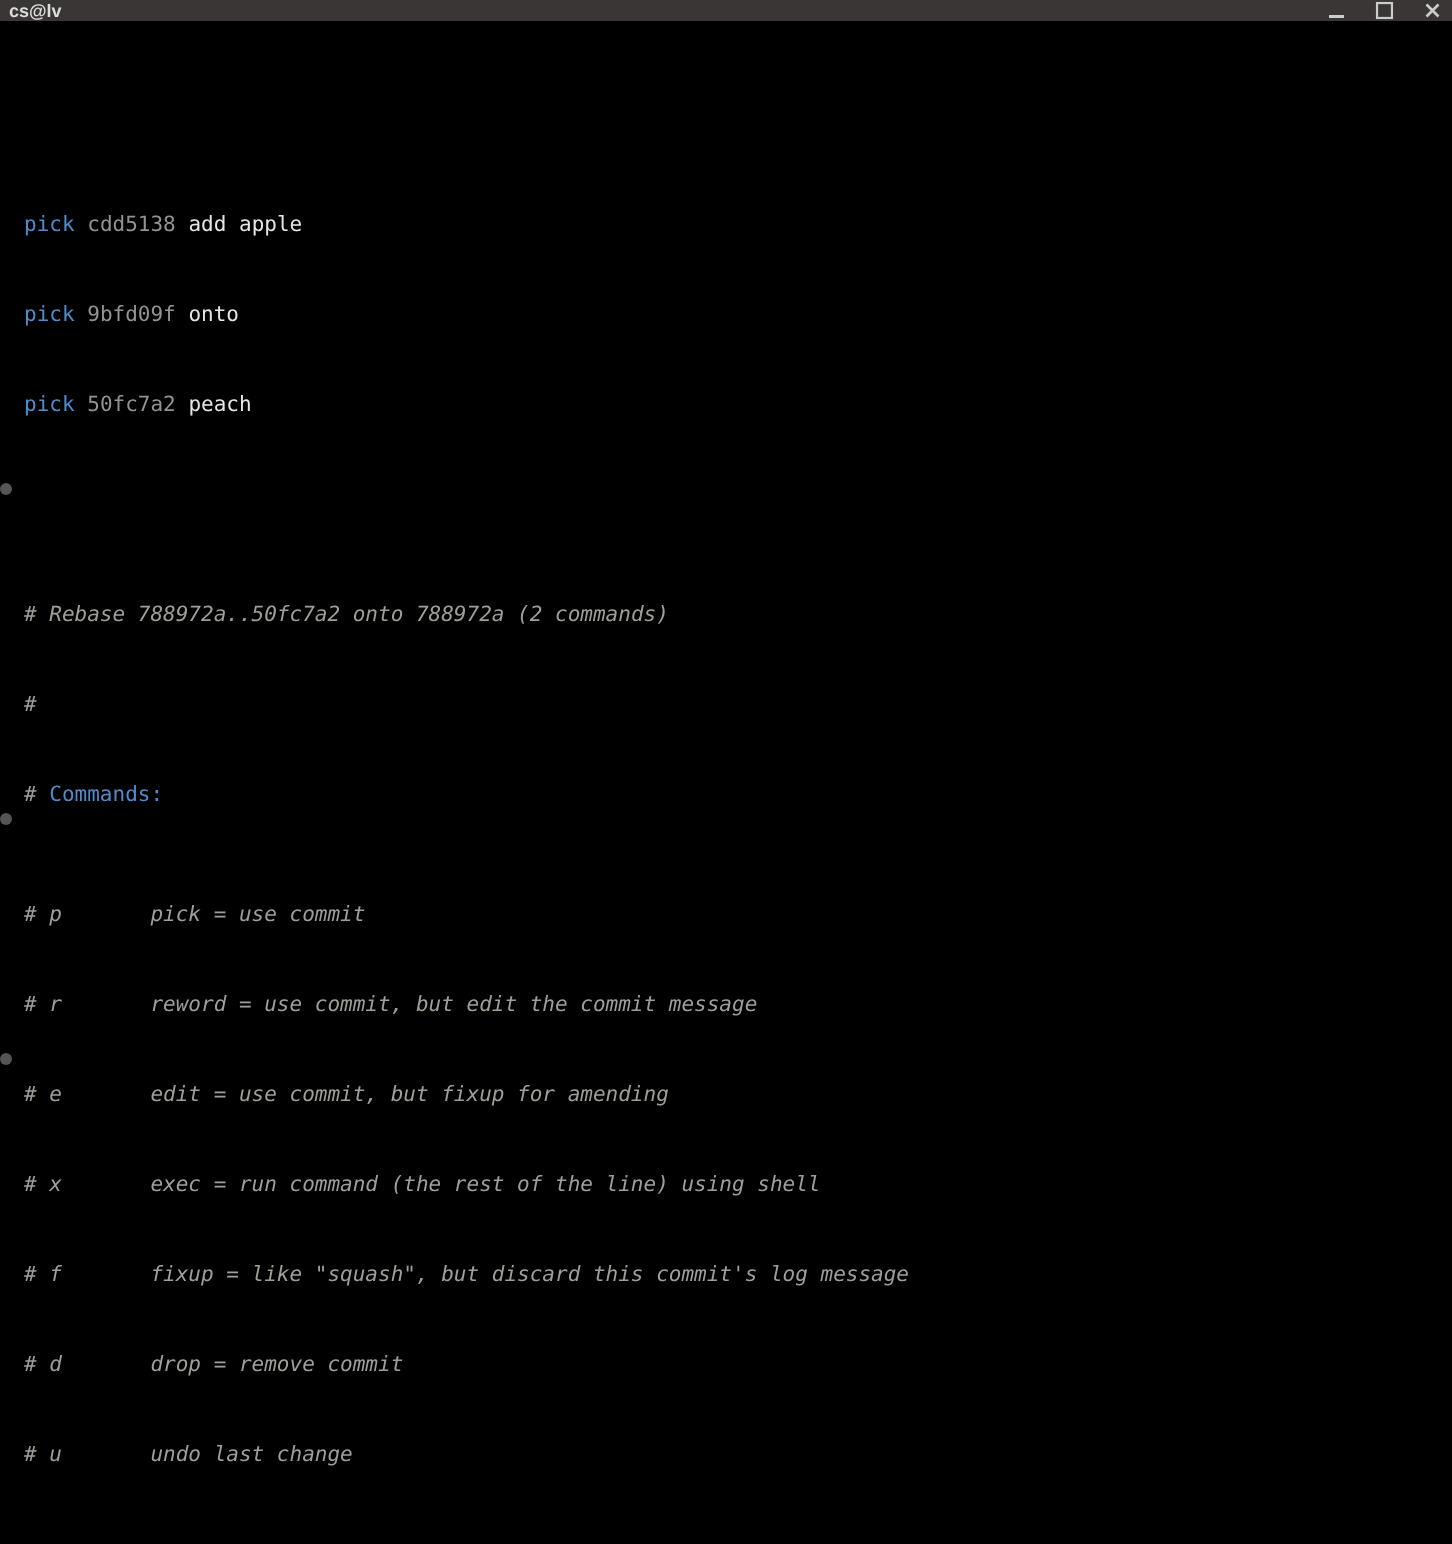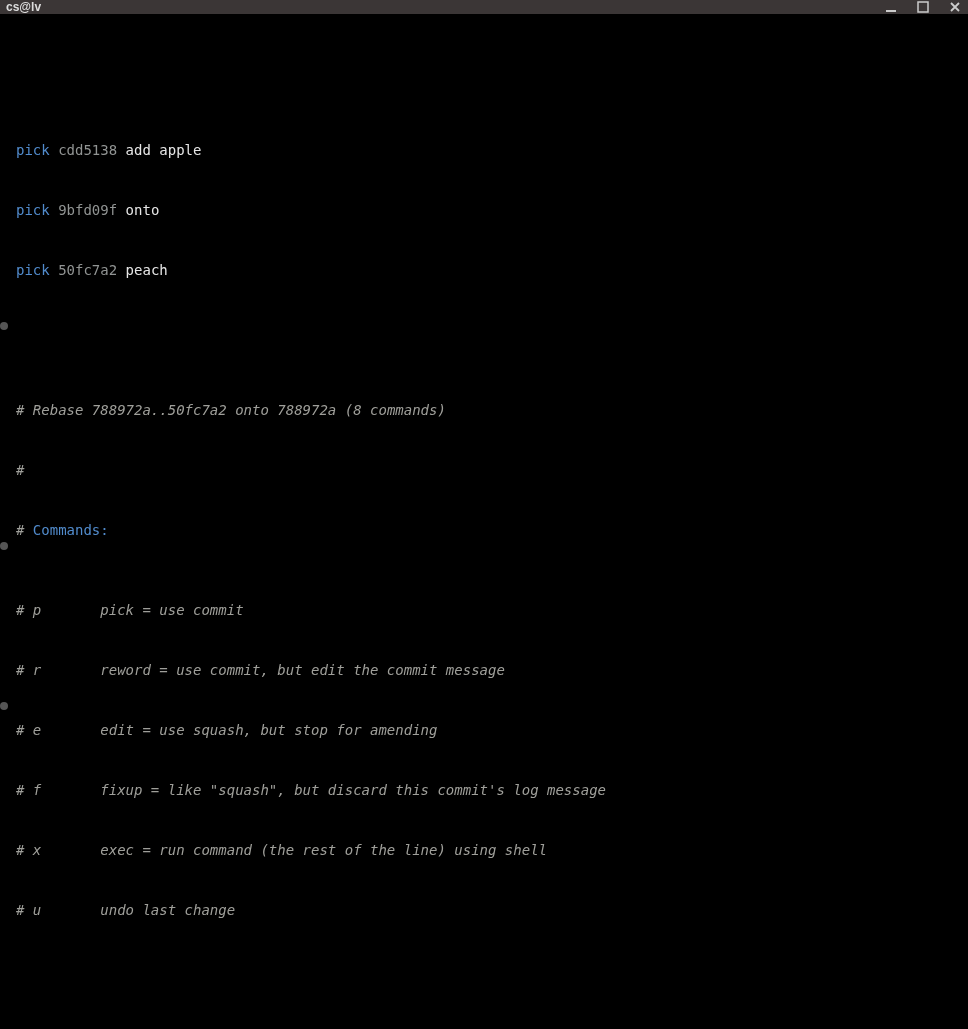--- a/index.html
+++ b/index.html
@@ -103,29 +103,30 @@
     <div class="margin-marker" style="top:528px"></div>
     <div class="margin-marker" style="top:688px"></div>
   </div>
   <div class="editor-content">
     
     <div class="line"><span class="c-keyword">pick</span> <span class="c-hash">cdd5138</span> <span class="c-white">add apple</span></div>
     <div class="line"><span class="c-keyword">pick</span> <span class="c-hash">9bfd09f</span> <span class="c-white">onto</span></div>
     <div class="line"><span class="c-keyword">pick</span> <span class="c-hash">50fc7a2</span> <span class="c-white">peach</span></div>
     <div class="line"></div>
     
-    <div class="line"><span class="c-comment"># Rebase </span><span class="c-comment c-bold">788972a..50fc7a2</span><span class="c-comment"> onto </span><span class="c-comment c-bold">788972a</span><span class="c-comment"> (8 commands)</span></div>
+    <div class="line"><span class="c-comment"># Rebase </span><span class="c-comment c-bold">788972a..50fc7a2</span><span class="c-comment"> onto </span><span class="c-comment c-bold">788972a</span><span class="c-comment"> (2 commands)</span></div>
     <div class="line c-comment">#</div>
     <div class="line"><span class="c-comment"># </span><span class="c-heading">Commands:</span></div>
     
     <div class="line c-comment"># p       pick = use commit</div>
     <div class="line c-comment"># r       reword = use commit, but edit the commit message</div>
-    <div class="line c-comment"># e       edit = use squash, but stop for amending</div>
+    <div class="line c-comment"># e       edit = use commit, but fixup for amending</div>
+    <div class="line c-comment"># x       exec = run command (the rest of the line) using shell</div>
     <div class="line c-comment"># f       fixup = like "squash", but discard this commit's log message</div>
-    <div class="line c-comment"># x       exec = run command (the rest of the line) using shell</div>
+    <div class="line c-comment"># d       drop = remove commit</div>
     <div class="line c-comment"># u       undo last change</div>
     
     
     
     
     
     
     
     
     

